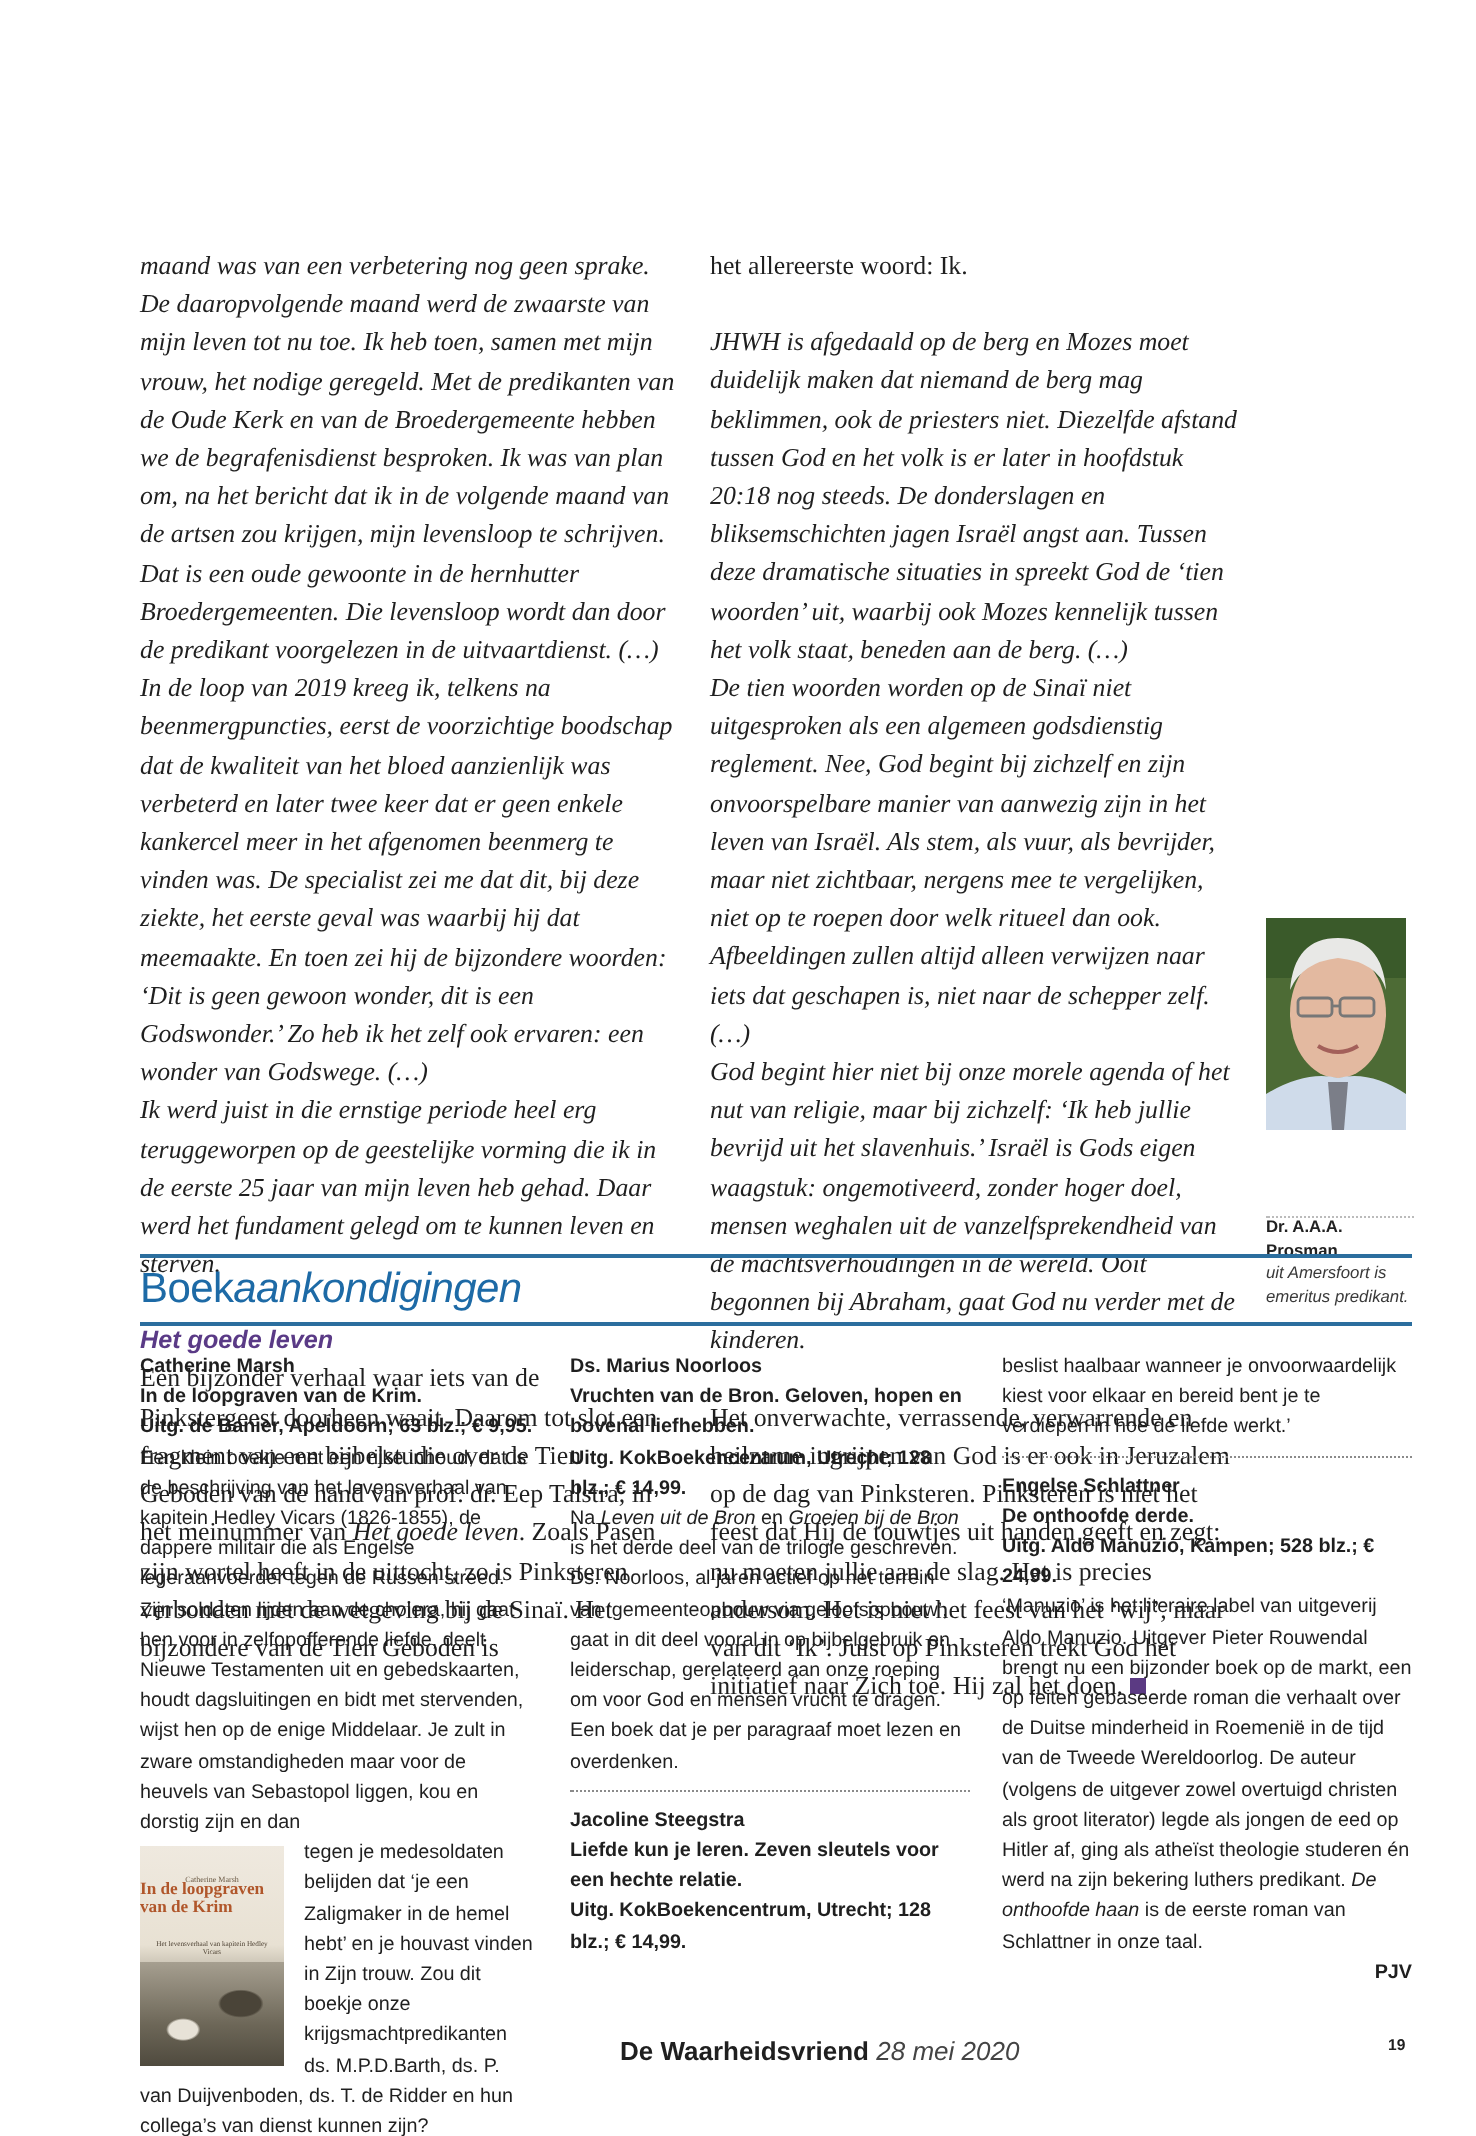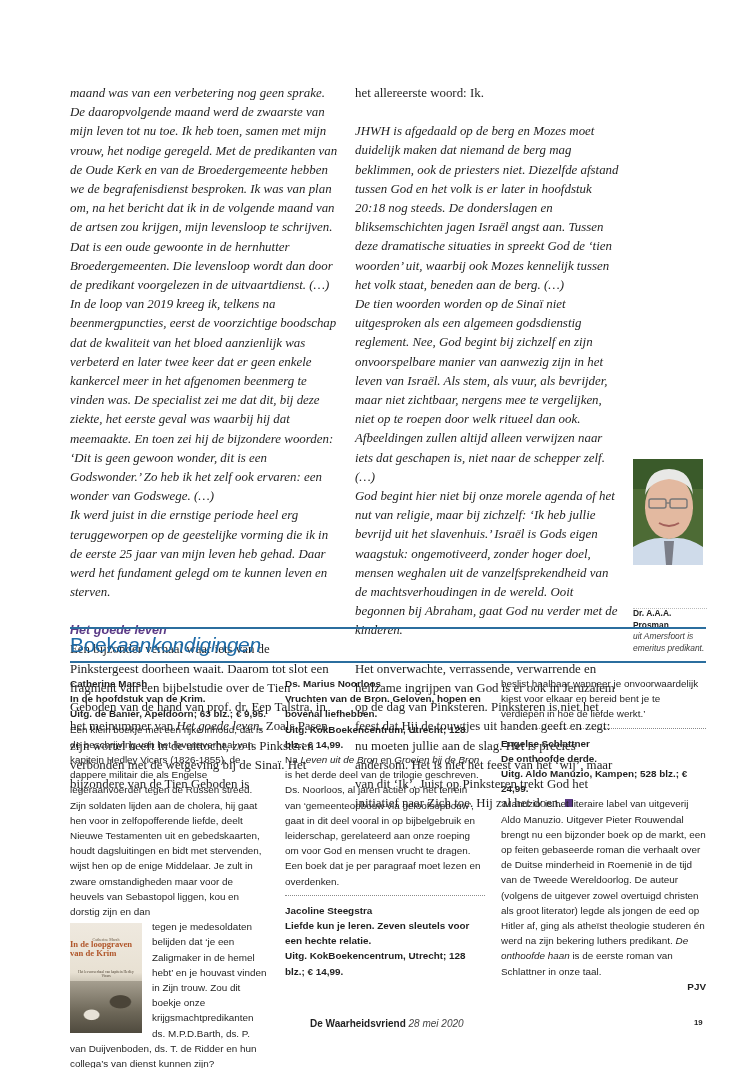--- a/index.html
+++ b/index.html
@@ -1,19 +1,19 @@
 <!DOCTYPE html>
 <html><head>
 <meta charset="utf-8">
 <style>
   html, body { margin: 0; padding: 0; background: #ffffff; }
   body { width: 738px; height: 1068px; position: relative; overflow: hidden; color: #1e1e1e; }
 
   
-  .col { position: absolute; font-family: "Liberation Serif", "DejaVu Serif", serif; font-size: 12.9px; line-height: 19.2px; color: #1f1f1f; }
+  .col { position: absolute; font-family: "Liberation Serif", "DejaVu Serif", serif; font-size: 12.9px; line-height: 19.2px; color: #1f1f1f; margin-top: 40px; }
   .col p { margin: 0; }
   .col .it { font-style: italic; }
   .col-left { left: 70px; top: 84px; width: 268px; }
   .col-right { left: 355px; top: 84px; width: 266px; }
   .gap { height: 19px; }
   .subhead { font-family: "Liberation Sans", "DejaVu Sans", sans-serif; font-style: italic; font-weight: bold; color: #5a3a86; font-size: 12.6px; line-height: 19px; }
   .end-mark { display: inline-block; width: 8px; height: 8px; background: #5b3a83; vertical-align: 0px; margin-left: 3px; }
 
   
   .author-photo { position: absolute; left: 633px; top: 459px; width: 70px; height: 106px; overflow: hidden; background: #3f5b2f; }
@@ -40,21 +40,21 @@
   .book-cover .ct { position: absolute; left: 0; right: 0; top: 9px; text-align: center; font-family: "Liberation Serif", serif; font-size: 4px; color: #6b5a45; }
   .book-cover .tt { position: absolute; left: 0; right: 0; top: 17px; text-align: left; font-family: "Liberation Serif", serif; font-weight: bold; font-size: 8.6px; line-height: 9px; color: #b0562a; }
   .book-cover .st { position: absolute; left: 4px; right: 4px; top: 47px; text-align: center; font-family: "Liberation Serif", serif; font-size: 3.6px; line-height: 4.2px; color: #4c4032; }
   .book-cover .scene { position: absolute; left: 0; right: 0; bottom: 0; height: 52px; background:
       radial-gradient(ellipse at 70% 40%, #4a4438 0 14%, transparent 16%),
       radial-gradient(ellipse at 30% 65%, #e7e2d7 0 10%, transparent 12%),
       linear-gradient(#a69f90, #6d6758 60%, #4f4a3e); }
   .sig { text-align: right; font-weight: bold; margin-top: 2px; }
 
   
-  .footer { position: absolute; top: 1018px; left: 310px; font-family: "Liberation Sans", "DejaVu Sans", sans-serif; font-size: 10px; color: #1f1f1f; }
+  .footer { position: absolute; top: 1018px; left: 310px; font-family: "Liberation Sans", "DejaVu Sans", sans-serif; font-size: 13px; color: #1f1f1f; }
   .footer b { font-weight: bold; }
   .footer i { font-style: italic; color: #444; }
   .pageno { position: absolute; top: 1018px; left: 694px; font-family: "Liberation Sans", "DejaVu Sans", sans-serif; font-size: 7.8px; font-weight: bold; color: #1f1f1f; }
 </style>
 </head>
 <body>
 
 <div class="col col-left">
   <p class="it">maand was van een verbetering nog geen sprake. De daaropvolgende maand werd de zwaarste van mijn leven tot nu toe. Ik heb toen, samen met mijn vrouw, het nodige geregeld. Met de predikanten van de Oude Kerk en van de Broedergemeente hebben we de begrafenisdienst besproken. Ik was van plan om, na het bericht dat ik in de volgende maand van de artsen zou krijgen, mijn levensloop te schrijven. Dat is een oude gewoonte in de hernhutter Broedergemeenten. Die levensloop wordt dan door de predikant voorgelezen in de uitvaartdienst. (…)</p>
   <p class="it">In de loop van 2019 kreeg ik, telkens na beenmergpuncties, eerst de voorzichtige boodschap dat de kwaliteit van het bloed aanzienlijk was verbeterd en later twee keer dat er geen enkele kankercel meer in het afgenomen beenmerg te vinden was. De specialist zei me dat dit, bij deze ziekte, het eerste geval was waarbij hij dat meemaakte. En toen zei hij de bijzondere woorden: ‘Dit is geen gewoon wonder, dit is een Godswonder.’ Zo heb ik het zelf ook ervaren: een wonder van Godswege. (…)</p>
@@ -93,21 +93,21 @@
   <div class="ds">uit Amersfoort is emeritus predikant.</div>
 </div>
 <div class="author-rule"></div>
 
 <div class="rule" style="top:627px;"></div>
 <div class="ann-title"><b>Boek</b><i>aankondigingen</i></div>
 <div class="rule" style="top:661px;"></div>
 
 <div class="acol acol-1">
   <p class="b">Catherine Marsh</p>
-  <p class="b">In de hoofdstuk van de Krim.</p>
+  <p class="b">In de loopgraven van de Krim.</p>
   <p class="b">Uitg. de Banier, Apeldoorn; 63 blz.; € 9,95.</p>
   <p>Een klein boekje met een rijke inhoud, dat is de beschrijving van het levensverhaal van kapitein Hedley Vicars (1826-1855), de dappere militair die als Engelse legeraanvoerder tegen de Russen streed. Zijn soldaten lijden aan de cholera, hij gaat hen voor in zelfopofferende liefde, deelt Nieuwe Testamenten uit en gebedskaarten, houdt dagsluitingen en bidt met stervenden, wijst hen op de enige Middelaar. Je zult in zware omstandigheden maar voor de heuvels van Sebastopol liggen, kou en dorstig zijn en dan</p>
   <div class="book-cover">
     <div class="ct">Catherine Marsh</div>
     <div class="tt">In de loopgraven van de Krim</div>
     <div class="st">Het levensverhaal van kapitein Hedley Vicars</div>
     <div class="scene"></div>
   </div>
   <p>tegen je medesoldaten belijden dat ‘je een Zaligmaker in de hemel hebt’ en je houvast vinden in Zijn trouw. Zou dit boekje onze krijgsmachtpredikanten ds. M.P.D.Barth, ds. P. van Duijvenboden, ds. T. de Ridder en hun collega’s van dienst kunnen zijn?</p>
 </div>

